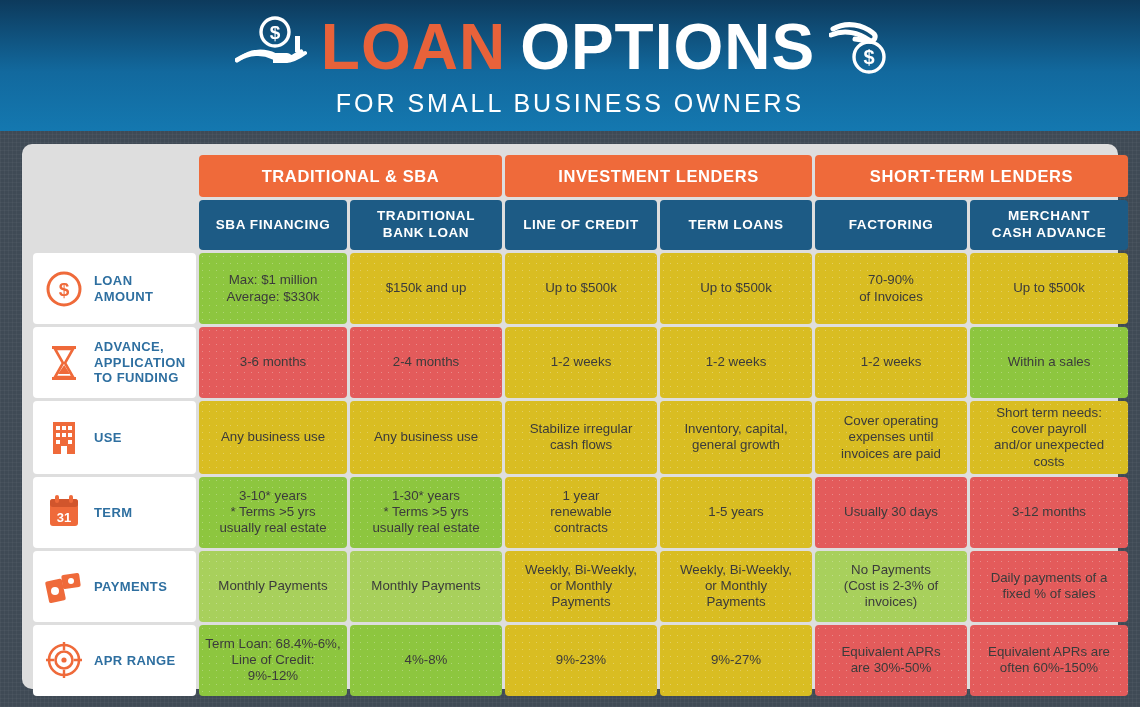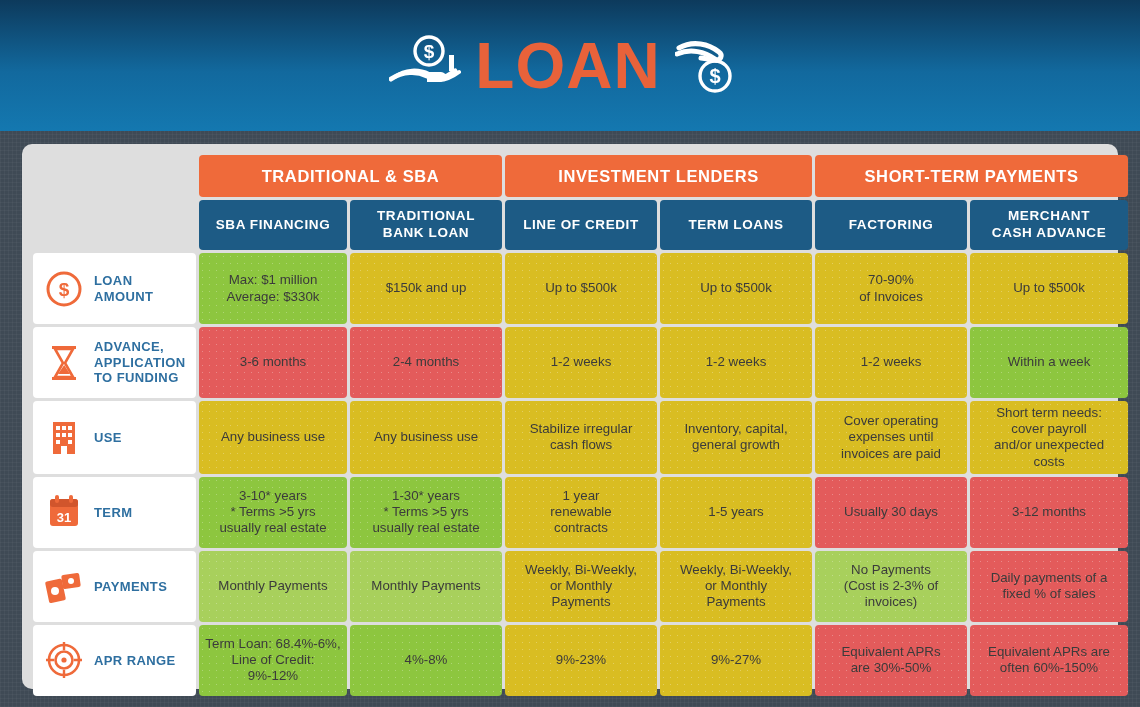--- a/index.html
+++ b/index.html
@@ -138,50 +138,52 @@
           <svg width="72" height="62" viewBox="0 0 72 62">
             <circle cx="40" cy="18" r="14" fill="none" stroke="#ffffff" stroke-width="3.4"></circle>
             <text x="40" y="25" font-family="Liberation Sans, sans-serif" font-size="19" font-weight="bold" fill="#ffffff" text-anchor="middle">$</text>
             <path d="M6 44 C16 36 30 36 40 41 L52 41 C56 41 56 47 52 47 L38 47 L50 47 C58 47 66 42 70 39" fill="none" stroke="#ffffff" stroke-width="4" stroke-linecap="round"></path>
             <path d="M4 42 C14 33 30 33 41 39" fill="#ffffff" opacity="0"></path>
             <path d="M2 46 C14 38 28 38 38 43 C44 46 52 46 58 43 L66 38" fill="none" stroke="#ffffff" stroke-width="5" stroke-linecap="round"></path>
             <rect x="60" y="22" width="5" height="16" fill="#ffffff"></rect>
           </svg>
         </span>
         <span class="title-text title-loan">LOAN</span>
+        <span class="title-text title-options">OPTIONS</span>
         <span class="head-icon">
           <svg width="76" height="64" viewBox="0 0 76 64">
             <path d="M4 16 C18 8 34 12 44 20 C48 23 46 29 40 28 L26 26" fill="none" stroke="#ffffff" stroke-width="5" stroke-linecap="round"></path>
             <path d="M2 22 C16 16 30 20 40 27" fill="none" stroke="#ffffff" stroke-width="5" stroke-linecap="round"></path>
             <circle cx="40" cy="44" r="15" fill="none" stroke="#ffffff" stroke-width="3.4"></circle>
             <text x="40" y="51" font-family="Liberation Sans, sans-serif" font-size="20" font-weight="bold" fill="#ffffff" text-anchor="middle">$</text>
           </svg>
         </span>
       </div>
+      <div class="subtitle">FOR SMALL BUSINESS OWNERS</div>
     </div>
   </div>
 
   <div id="table-wrap">
     <table id="matrix">
       <colgroup>
         <col style="width:163px">
         <col style="width:148px">
         <col style="width:152px">
         <col style="width:152px">
         <col style="width:152px">
         <col style="width:152px">
         <col style="width:158px">
       </colgroup>
 
       <tbody>
           <tr>
         <td class="corner-cell"></td>
         <th class="cat-head" colspan="2">TRADITIONAL &amp; SBA</th>
         <th class="cat-head" colspan="2">INVESTMENT LENDERS</th>
-        <th class="cat-head" colspan="2">SHORT-TERM PAYMENTS</th>
+        <th class="cat-head" colspan="2">SHORT-TERM LENDERS</th>
       </tr>
 
       <tr>
         <td class="corner-cell"></td>
         <th class="sub-head">
           <div>SBA FINANCING</div>
         </th>
         <th class="sub-head">
           <div>TRADITIONAL</div>
           <div>BANK LOAN</div>
@@ -265,21 +267,21 @@
         <td class="cell c-yellow">
           <div>1-2 weeks</div>
         </td>
         <td class="cell c-yellow">
           <div>1-2 weeks</div>
         </td>
         <td class="cell c-yellow">
           <div>1-2 weeks</div>
         </td>
         <td class="cell c-green">
-          <div>Within a week</div>
+          <div>Within a sales</div>
         </td>
       </tr>
 
       <tr class="data-row">
         <td class="row-head">
           <div class="row-head-inner">
             <span class="icon-box">
               <svg width="34" height="40" viewBox="0 0 34 40">
                 <rect x="6" y="5" width="22" height="32" fill="#ef6a3a"></rect>
                 <g fill="#ffffff">

